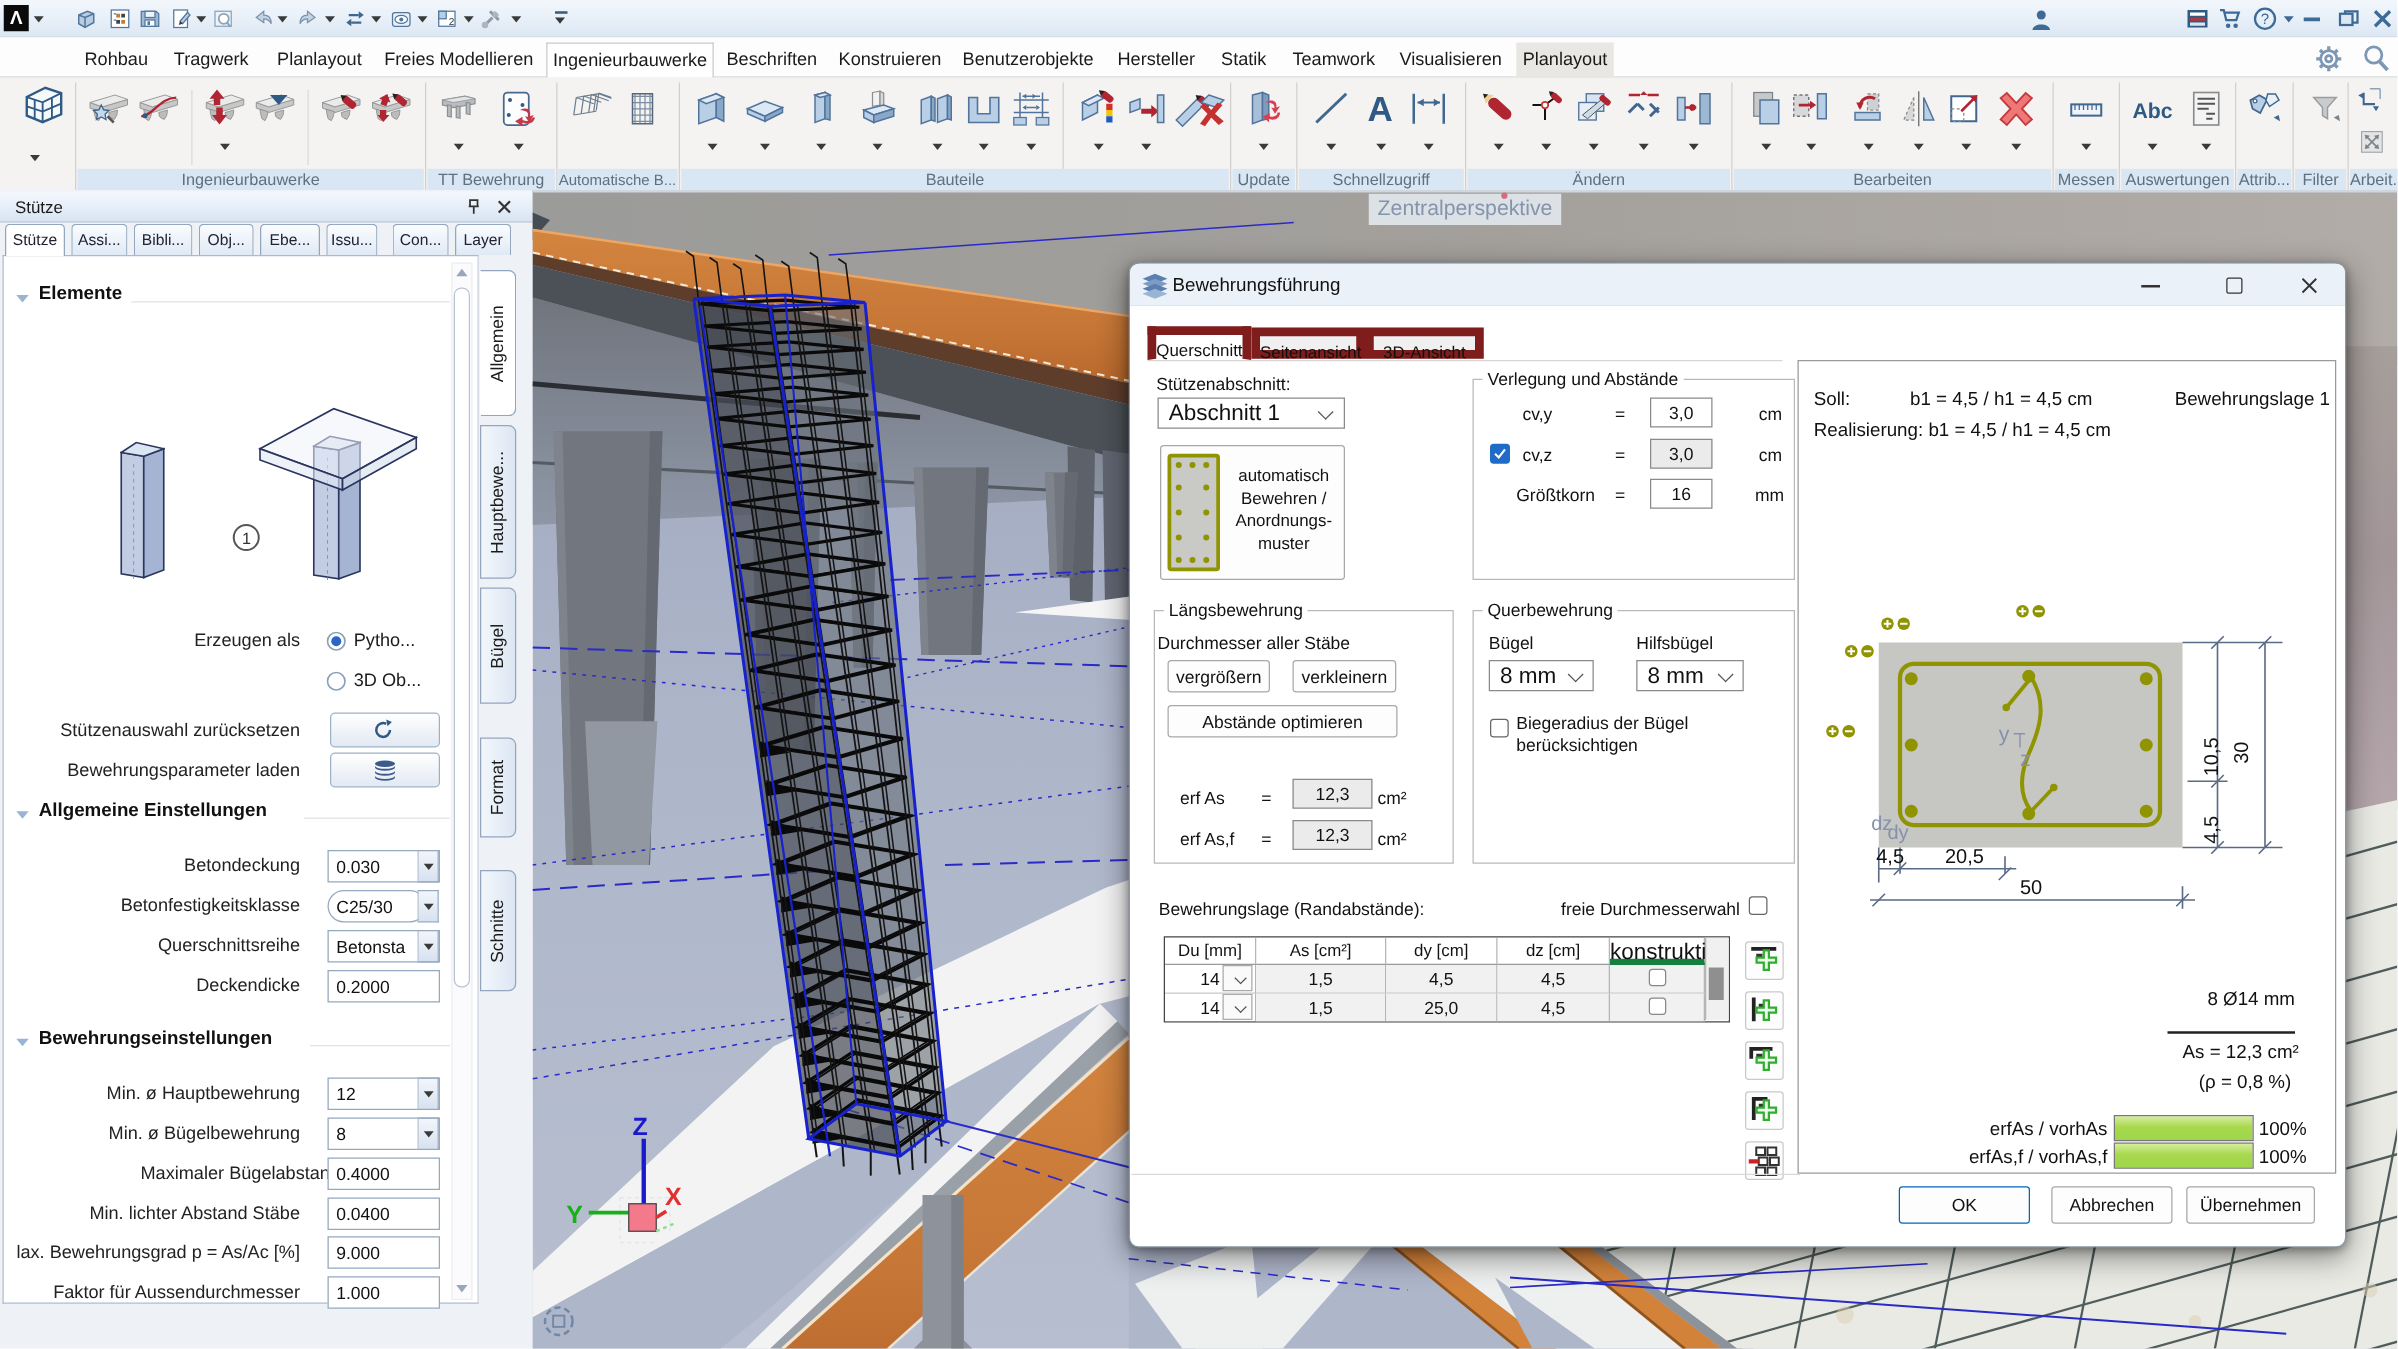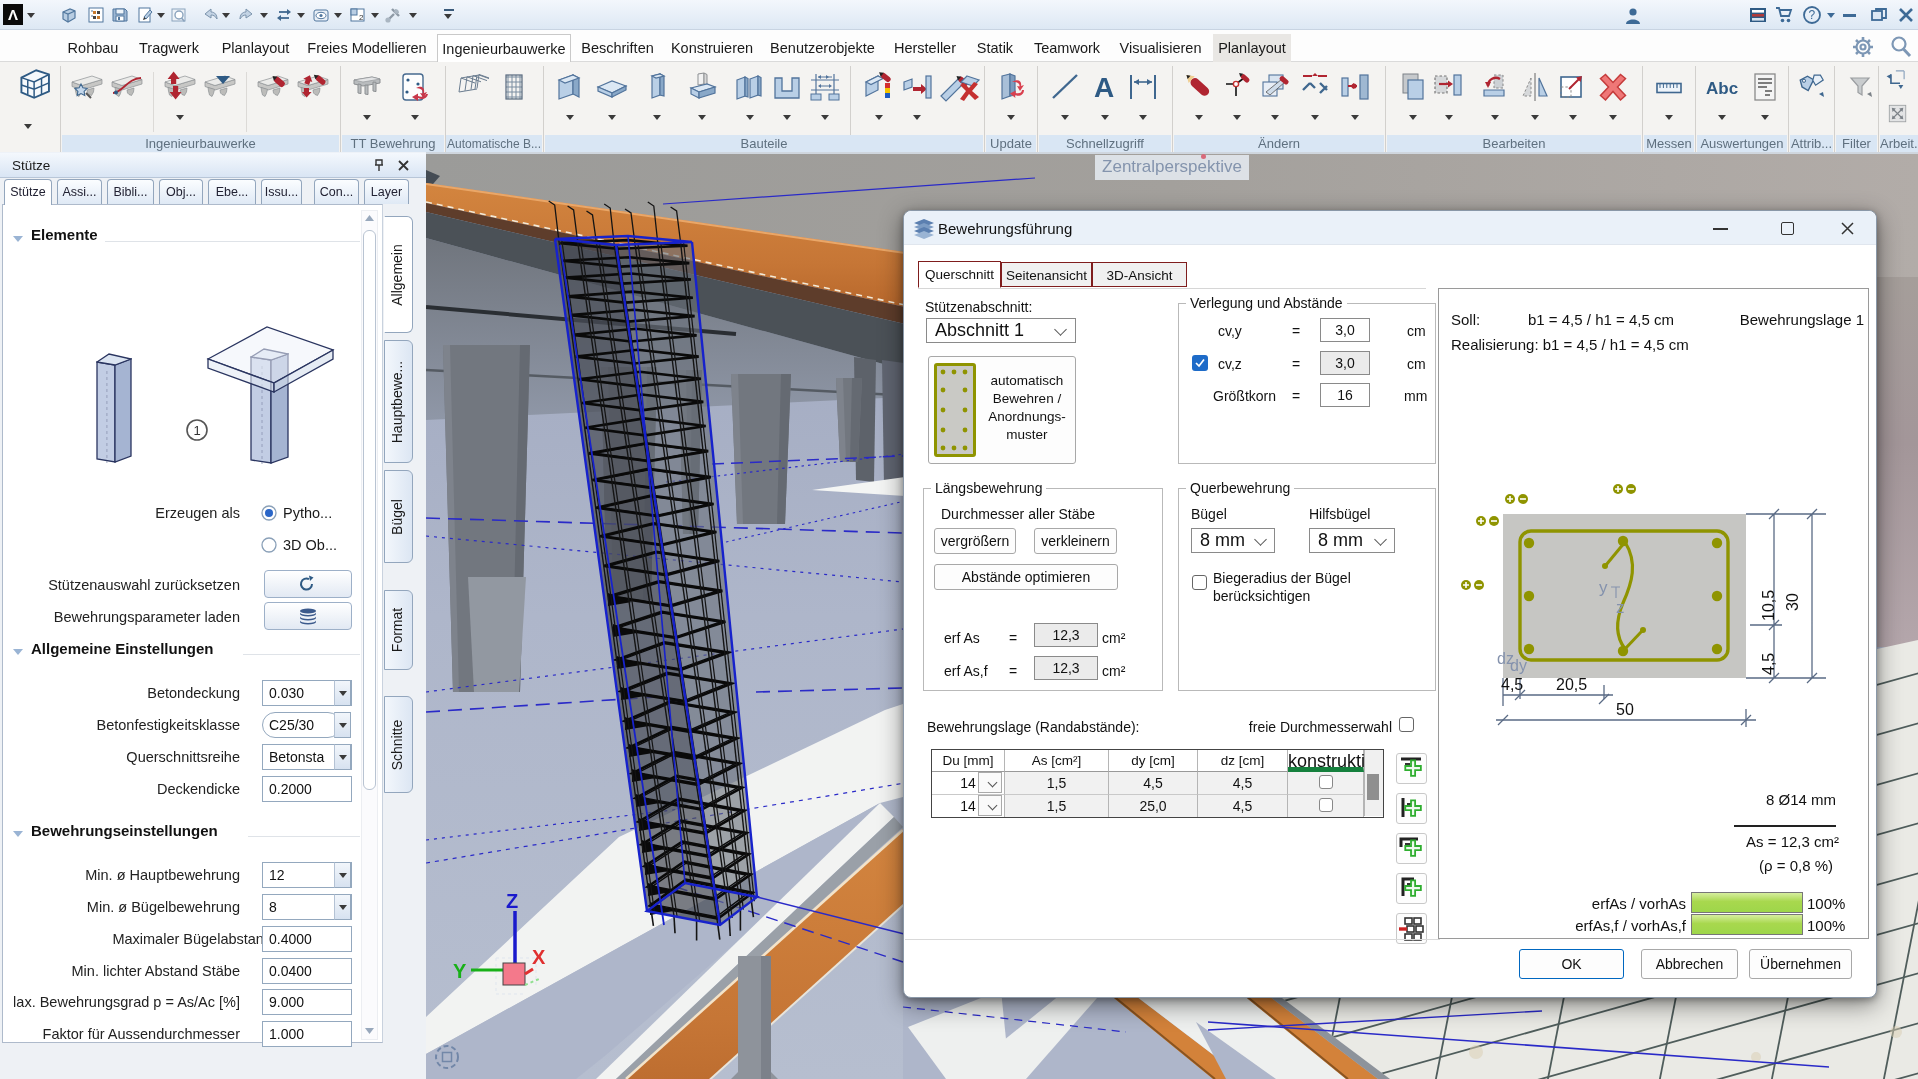--- a/index.html
+++ b/index.html
@@ -31,21 +31,21 @@
 .pinput{position:absolute;background:#fff;border:1px solid #94a8be;font-size:14px;color:#111;padding-left:6px;line-height:24px;}
 .pcombo-ar{position:absolute;width:17px;background:linear-gradient(#f2f6fb,#d7e2f0);border:1px solid #94a8be;border-left:1px solid #b4c2d4;}
 .pbtn{position:absolute;background:linear-gradient(#ffffff,#e2e9f3);border:1px solid #9db0c8;border-radius:4px;}
 .vtab{position:absolute;left:384px;width:29px;border:1px solid #93a6bd;border-radius:0 6px 6px 0;background:linear-gradient(90deg,#f3f7fc,#dce6f3);}
 .vtab.active{background:#fff;border-left:1px solid #fff;z-index:2;}
 .vtab span{position:absolute;left:4px;top:50%;transform:translateY(-50%) ;writing-mode:vertical-rl;text-orientation:mixed;transform:translateY(-50%) rotate(180deg);font-size:14px;color:#1a1a1a;}
 .pbottom{position:absolute;left:0;top:893px;width:426px;height:34px;background:linear-gradient(#eef2f8,#dae3ef);border-top:1px solid #b8c6d8;}
 
 #dlg{font-size:14px;color:#111;}
 .dtitle{position:absolute;left:0;top:0;width:972px;height:34px;background:#eaf1f9;border-radius:8px 8px 0 0;border-bottom:1px solid #e0e6ee;}
-.dtab{position:absolute;top:51px;height:25px;line-height:25px;font-size:13.5px;text-align:center;background:#f0f0f0;border:1px solid #7f1d1d;}
+.dtab{position:absolute;top:51px;height:25px;line-height:25px;font-size:13.5px;text-align:center;background:#f0f0f0;border:7px solid #7f1d1d;}
 .dtab.active{background:#fff;border-bottom:1px solid #fff;height:27px;top:50px;z-index:2;}
 .grp{position:absolute;border:1px solid #b9b9b9;}
 .grplbl{position:absolute;background:#fff;padding:0 4px;font-size:14px;color:#111;white-space:nowrap;}
 .din{position:absolute;background:#fff;border:1px solid #8a8a8a;font-size:14px;text-align:center;}
 .din.gray{background:#ebebeb;}
 .dbtn{position:absolute;background:#fdfdfd;border:1px solid #a8a8a8;border-radius:3px;font-size:14px;text-align:center;color:#111;}
 .dcombo{position:absolute;background:#fff;border:1px solid #8a8a8a;font-size:18px;padding-left:8px;}
 .dchk{position:absolute;width:15px;height:15px;background:#fff;border:1.5px solid #666;border-radius:3px;}
 .dlab{position:absolute;white-space:nowrap;font-size:14px;color:#111;}
 .chev{position:absolute;width:9px;height:9px;border-right:1.8px solid #555;border-bottom:1.8px solid #555;transform:rotate(45deg);}
@@ -1008,21 +1008,21 @@
     <div class="dlab" style="left:314px;top:145px;">cv,z</div>
     <div class="dlab" style="left:388px;top:145px;">=</div>
     <div class="din gray" style="left:416px;top:140px;width:50px;height:24px;line-height:22px;">3,0</div>
     <div class="dlab" style="left:503px;top:145px;">cm</div>
     <div class="dlab" style="left:309px;top:177px;">Größtkorn</div>
     <div class="dlab" style="left:388px;top:177px;">=</div>
     <div class="din" style="left:416px;top:172px;width:50px;height:24px;line-height:22px;">16</div>
     <div class="dlab" style="left:500px;top:177px;">mm</div>
     <div class="grp" style="left:19px;top:277px;width:240px;height:203px;"></div>
     <div class="grplbl" style="left:27px;top:269px;">Längsbewehrung</div>
-    <div class="dlab" style="left:37px;top:295px;">Durchmesser aller Stäbe</div>
+    <div class="dlab" style="left:22px;top:295px;">Durchmesser aller Stäbe</div>
     <div class="dbtn" style="left:30px;top:317px;width:82px;height:26px;line-height:24px;">vergrößern</div>
     <div class="dbtn" style="left:130px;top:317px;width:83px;height:26px;line-height:24px;">verkleinern</div>
     <div class="dbtn" style="left:30px;top:353px;width:184px;height:26px;line-height:24px;">Abstände optimieren</div>
     <div class="dlab" style="left:40px;top:419px;">erf As</div>
     <div class="dlab" style="left:105px;top:419px;">=</div>
     <div class="din gray" style="left:130px;top:412px;width:64px;height:24px;line-height:22px;">12,3</div>
     <div class="dlab" style="left:198px;top:419px;">cm²</div>
     <div class="dlab" style="left:40px;top:452px;">erf As,f</div>
     <div class="dlab" style="left:105px;top:452px;">=</div>
     <div class="din gray" style="left:130px;top:445px;width:64px;height:24px;line-height:22px;">12,3</div>

